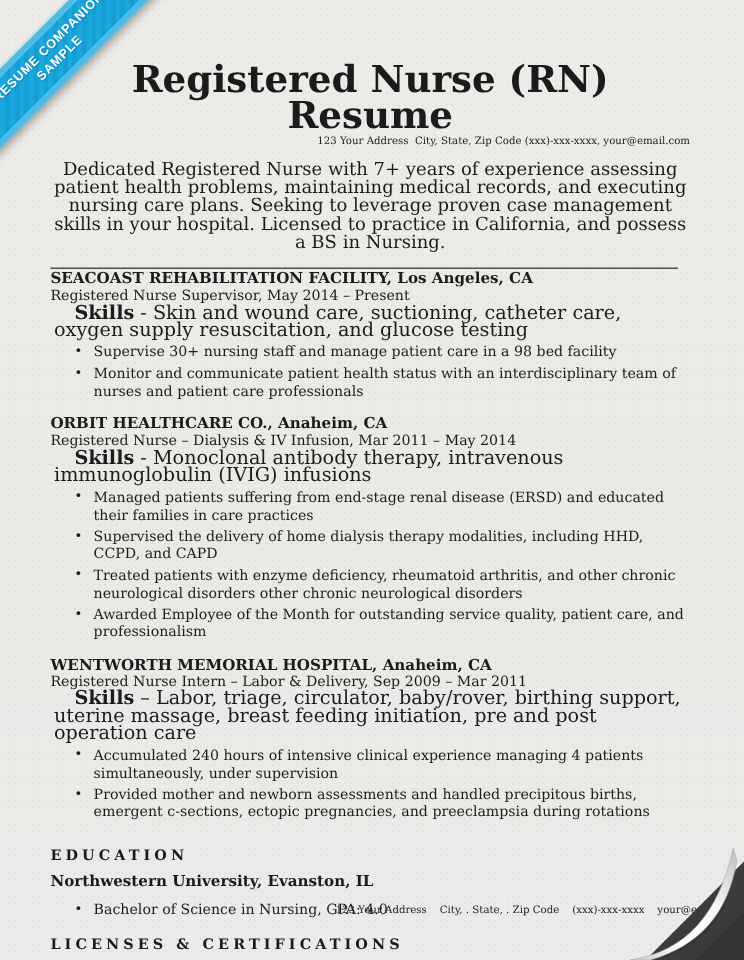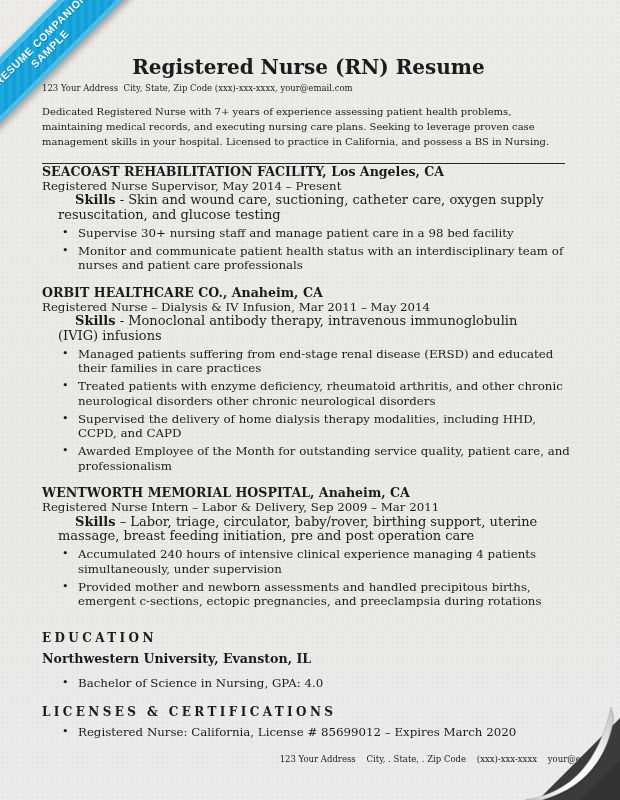--- a/index.html
+++ b/index.html
@@ -35,44 +35,44 @@
   .ribbon span {
     display:block; color:#ffffff;
     font-family:"Liberation Sans",sans-serif;
     font-weight:bold; font-size:10.5px; letter-spacing:0.8px;
     line-height:13px;
     text-shadow:0 1px 1px rgba(0,0,0,0.25);
   }
 
   
   .title {
-    text-align:center; font-size:20px; font-weight:bold;
+    text-align:center; font-size:31px; font-weight:bold;
     line-height:30px; margin:6px 0 1px;
   }
   .contact {
-    text-align:left; font-size:8.5px; white-space:pre; color:#222;
+    text-align:right; font-size:8.5px; white-space:pre; color:#222;
   }
   .summary {
-    font-size:10px; line-height:15.2px;
+    text-align:center; font-size:15px; line-height:15.2px;
     max-width:552px; margin:11px auto 0;
   }
   .rule {
     border:none; border-top:1.8px solid #2a2a2a;
     margin:13px 0 0 0; width:523px;
   }
 
   
   .sec-heading {
     font-size:12px; font-weight:bold; letter-spacing:3.4px;
     margin:15px 0 6px;
   }
   .job { margin-bottom:12px; }
   .employer { font-size:12.6px; font-weight:bold; line-height:15px; }
   .role { font-size:11.8px; line-height:14.5px; }
-  .skills { font-size:13px; line-height:14.5px; text-indent:17px; margin:0 16px 2px; }
+  .skills { font-size:16px; line-height:14.5px; text-indent:17px; margin:0 3px 2px; }
   .skills b { font-weight:bold; }
   ul.bullets { list-style:none; margin:2px 0 0; padding:0 0 0 19px; }
   ul.bullets li {
     position:relative; padding-left:17px; margin-top:3.5px;
     font-size:11.8px; line-height:14.5px;
   }
   ul.bullets li::before {
     content:"•"; position:absolute; left:1px; top:0; font-size:11px;
   }
   .edu-school { font-size:12.6px; font-weight:bold; margin:4px 0 10px; }
@@ -117,22 +117,22 @@
         <li>Monitor and communicate patient health status with an interdisciplinary team of nurses and patient care professionals</li>
       </ul>
     </div>
 
     <div class="job">
       <div class="employer">ORBIT HEALTHCARE CO., Anaheim, CA</div>
       <div class="role">Registered Nurse – Dialysis &amp; IV Infusion, Mar 2011 – May 2014</div>
       <p class="skills"><b>Skills</b><span> - Monoclonal antibody therapy, intravenous immunoglobulin (IVIG) infusions</span></p>
       <ul class="bullets">
         <li>Managed patients suffering from end-stage renal disease (ERSD) and educated their families in care practices</li>
+        <li>Supervised the delivery of home dialysis therapy modalities, including HHD, CCPD, and CAPD</li>
         <li>Treated patients with enzyme deficiency, rheumatoid arthritis, and other chronic neurological disorders other chronic neurological disorders</li>
-        <li>Supervised the delivery of home dialysis therapy modalities, including HHD, CCPD, and CAPD</li>
         <li>Awarded Employee of the Month for outstanding service quality, patient care, and professionalism</li>
       </ul>
     </div>
 
     <div class="job">
       <div class="employer">WENTWORTH MEMORIAL HOSPITAL, Anaheim, CA</div>
       <div class="role">Registered Nurse Intern – Labor &amp; Delivery, Sep 2009 – Mar 2011</div>
       <p class="skills"><b>Skills</b><span> – Labor, triage, circulator, baby/rover, birthing support, uterine massage, breast feeding initiation, pre and post operation care</span></p>
       <ul class="bullets">
         <li>Accumulated 240 hours of intensive clinical experience managing 4 patients simultaneously, under supervision</li>

